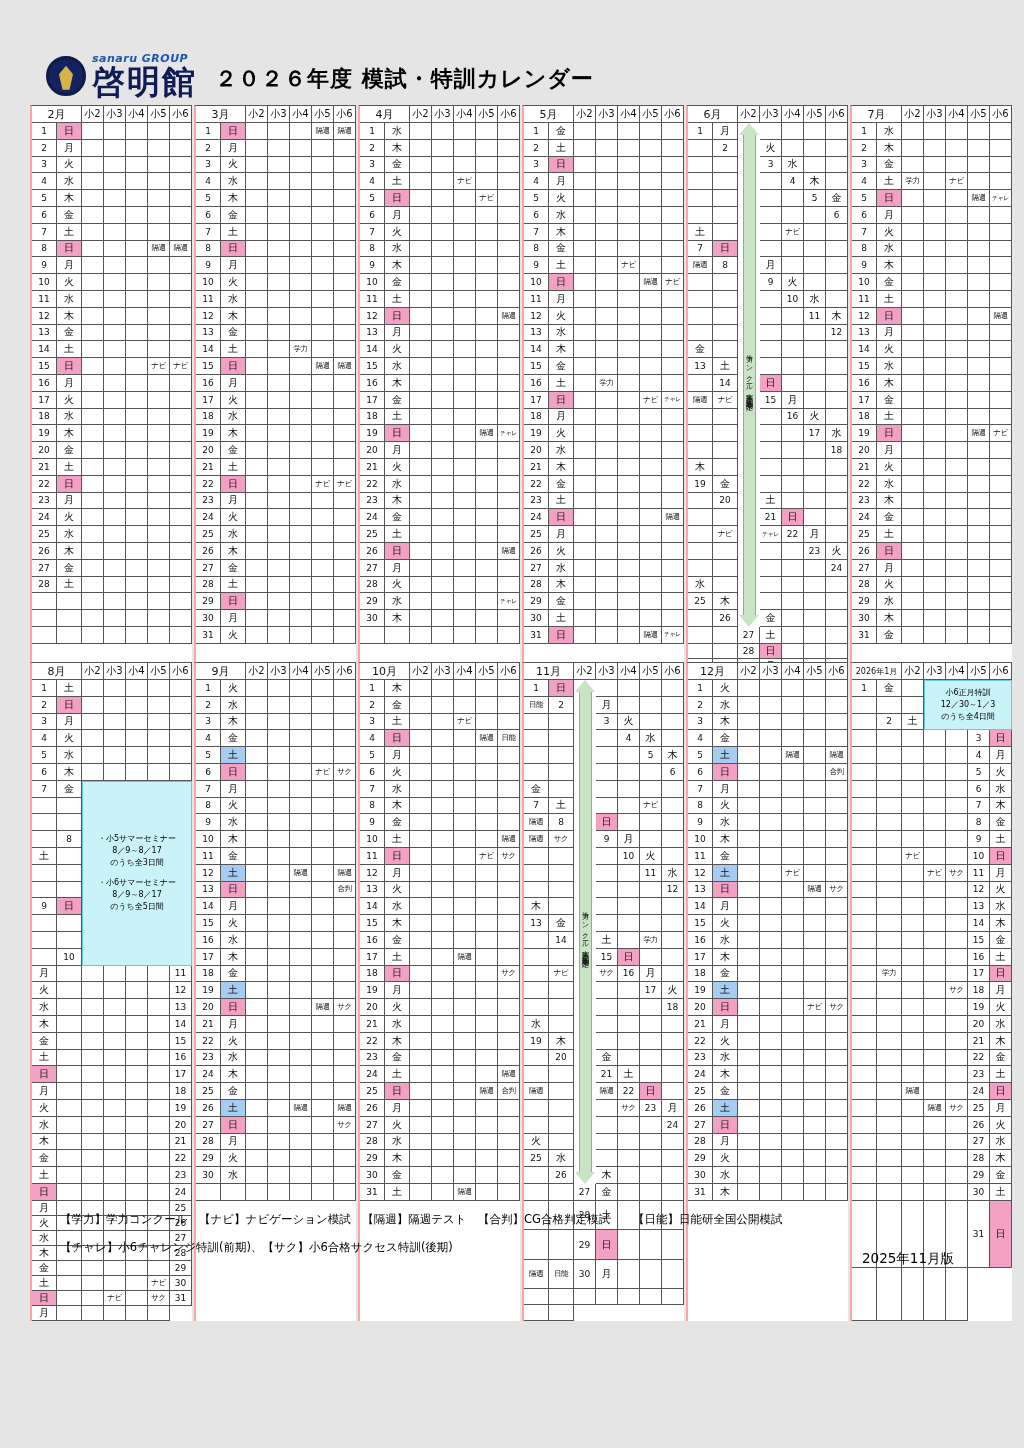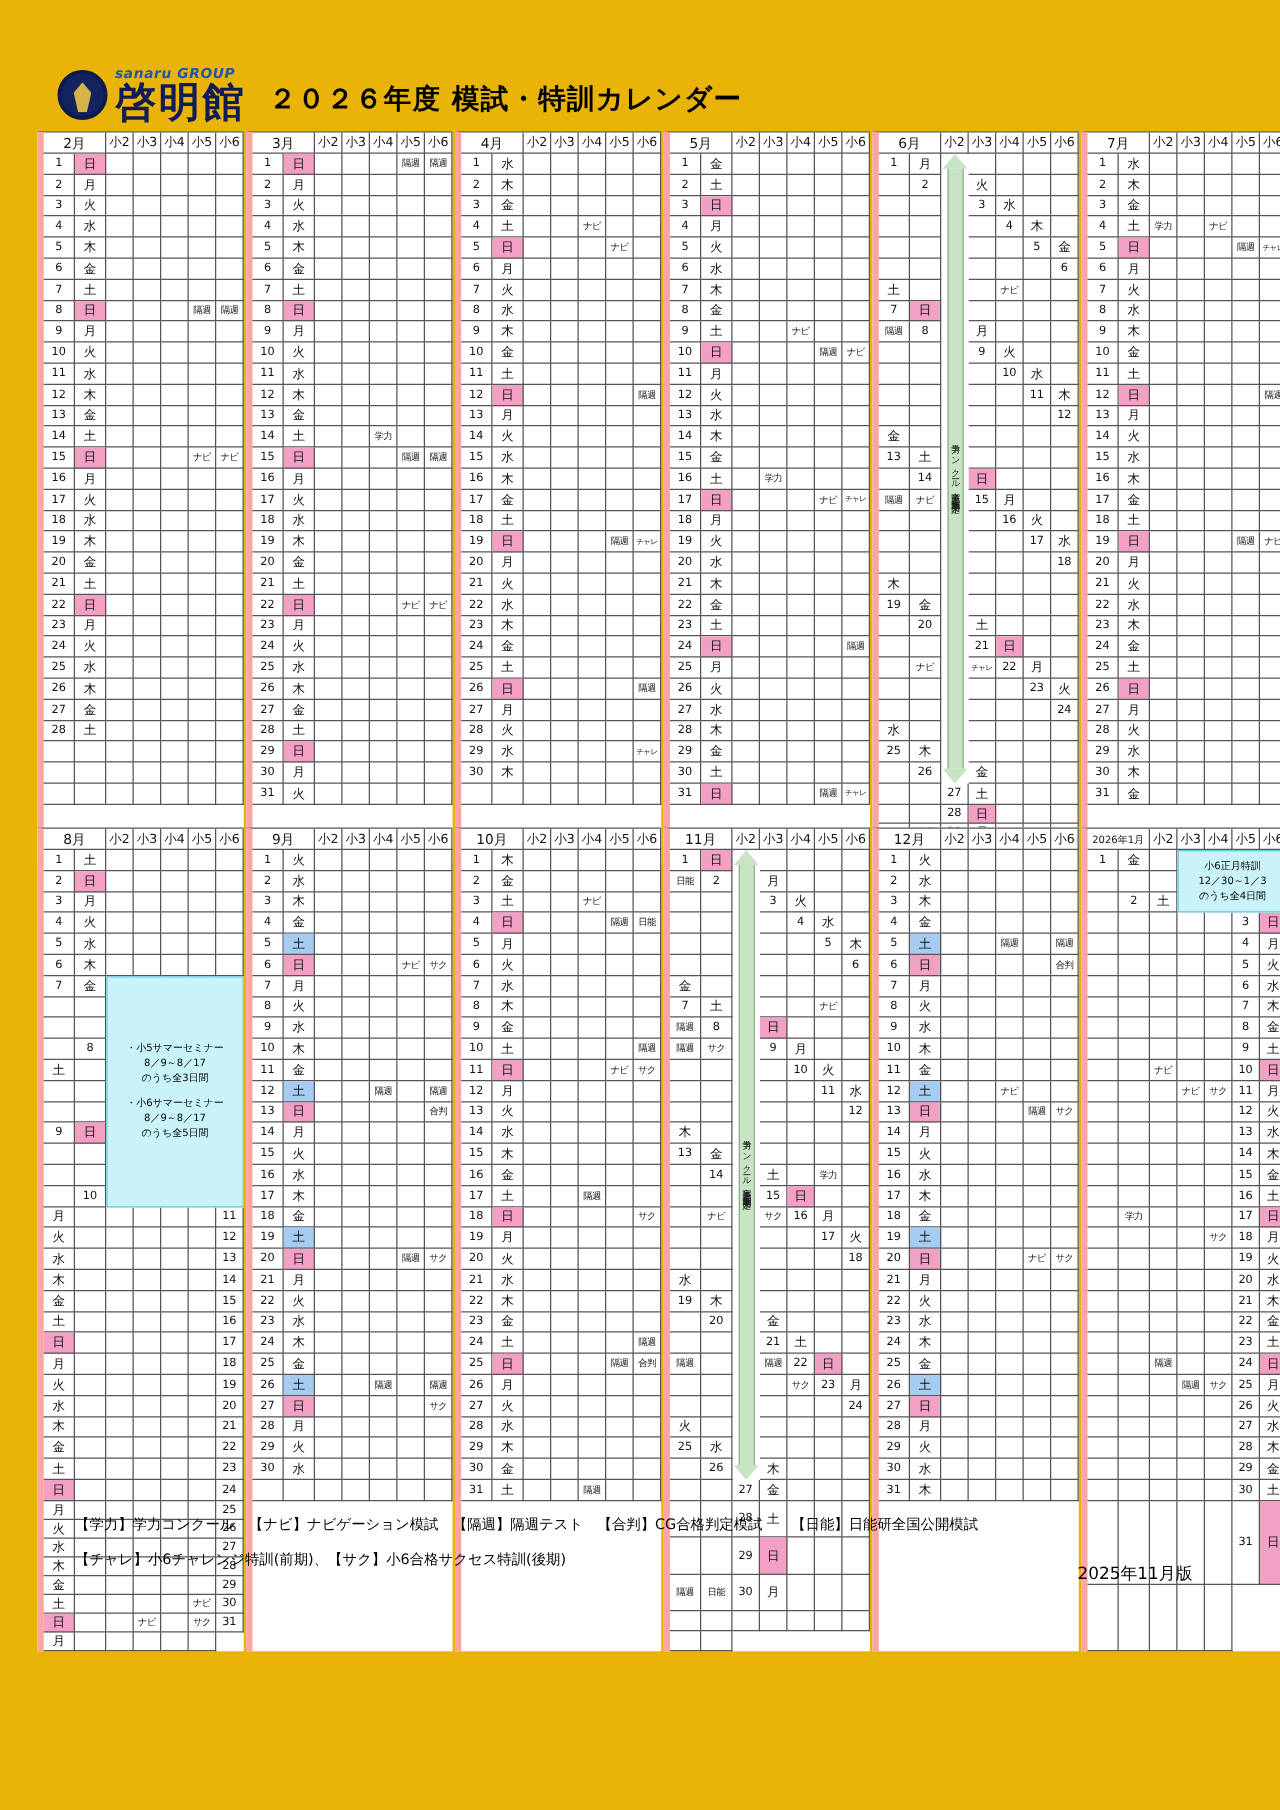--- a/index.html
+++ b/index.html
@@ -1,18 +1,18 @@
 <!DOCTYPE html>
 <html><head>
 <meta charset="utf-8">
 <style>
   * { box-sizing: border-box; margin: 0; padding: 0; }
   html,body { width:1024px; height:1448px; background:#ffffff;
     font-family:"DejaVu Sans", sans-serif; color:#111; }
-  #page { position:relative; width:1024px; height:1448px; overflow:hidden; background:#eab308; }
+  #page { position:relative; width:1024px; height:1448px; overflow:hidden; background:#e5e5e5; }
 
   
   .hdr-logo { position:absolute; left:46px; top:52px; display:flex; align-items:center; }
   .logo-emblem { width:40px; height:40px; border-radius:50%; background:#14235f;
     border:3px solid #0e1a4a; position:relative; flex:0 0 auto; }
   .logo-emblem::after { content:""; position:absolute; left:10px; top:7px; width:14px; height:24px;
     background:#d8b34a; clip-path:polygon(50% 0,100% 35%,75% 100%,25% 100%,0 35%); }
   .logo-text { margin-left:6px; }
   .logo-group { font-size:11px; font-style:italic; font-weight:bold; color:#1d55b0; letter-spacing:0.5px; }
   .logo-name { font-size:33px; font-weight:bold; color:#101c55; letter-spacing:2px; line-height:1.05; }
@@ -21,21 +21,21 @@
   .hdr-note { position:absolute; left:606px; top:60px; font-size:10.5px; line-height:1.45; color:#000; }
 
   
   .cal-row { position:absolute; left:30px; display:flex; gap:2px; }
   #row-top { top:105px; }
   #row-bottom { top:662px; }
 
   .month { display:grid;
     grid-template-columns:25px 25px repeat(5,22px);
     grid-template-rows:17px repeat(31,16.8px);
-    border-top:1px solid #555; border-left:5px solid #fca5a5;
+    border-top:1px solid #555; border-left:2px solid #fca5a5;
     background:#fff; position:relative; }
   .c { border-right:1px solid #555; border-bottom:1px solid #555;
     display:flex; align-items:center; justify-content:center;
     font-size:9px; overflow:visible; white-space:nowrap; }
   .c.mlabel { grid-column:1 / span 2; font-size:11px; }
   .c.mlabel.small { font-size:8px; }
   .c.ghead { font-size:10px; }
   .c.dow { font-size:10px; }
   .c.mark { font-size:7.5px; letter-spacing:-0.5px; }
   .c.mark.tiny { font-size:6px; }

